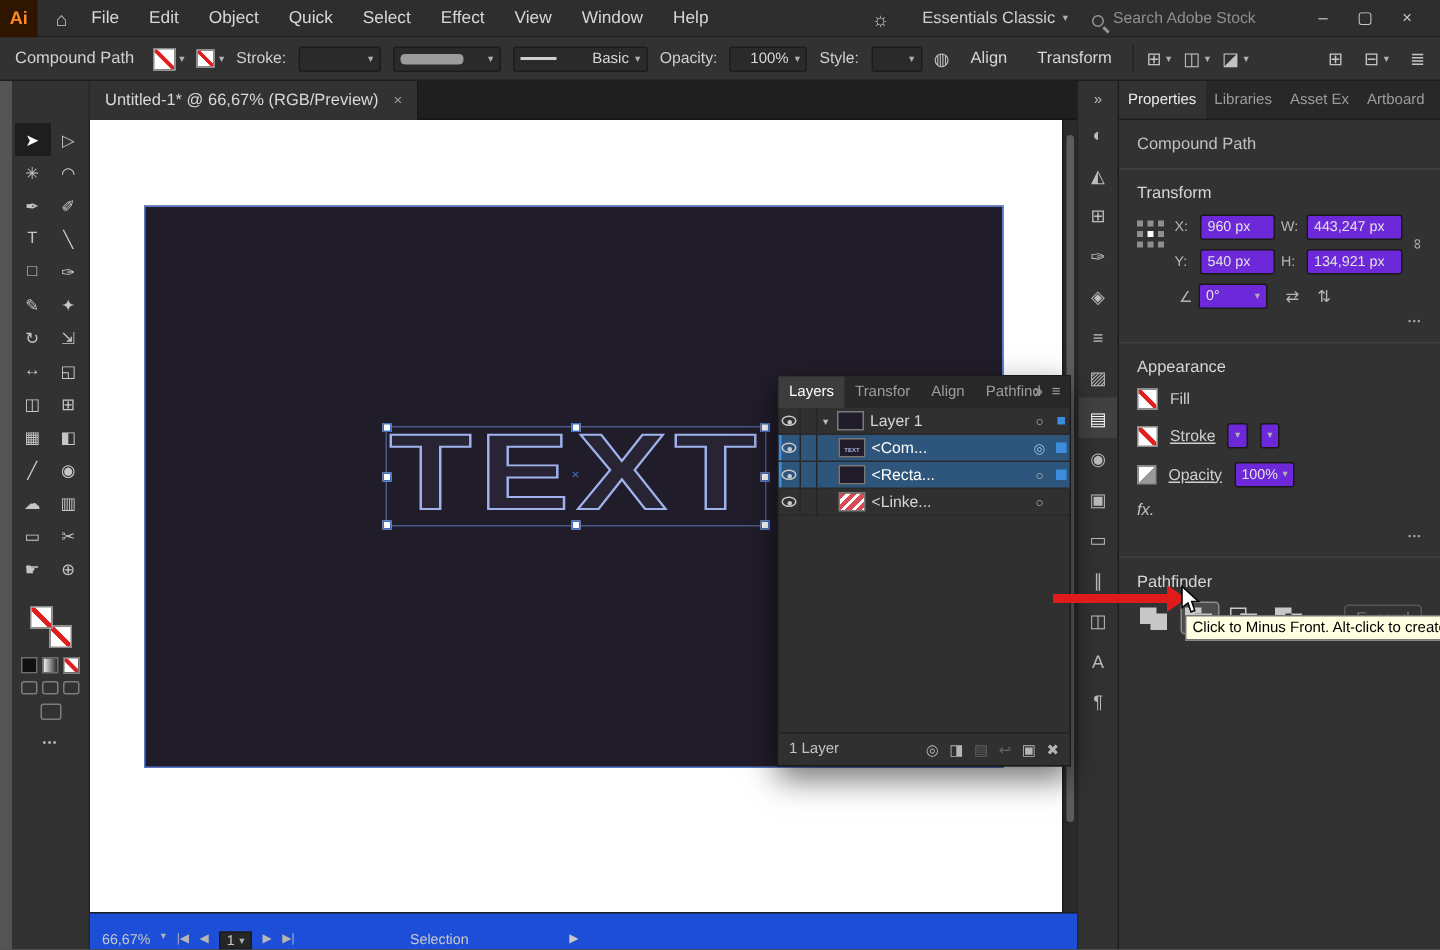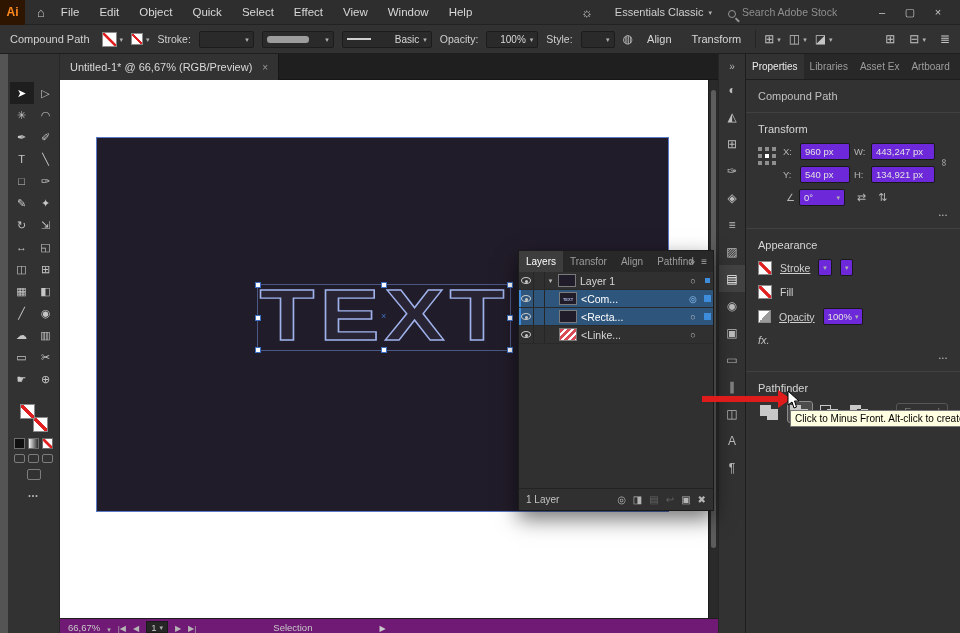--- a/index.html
+++ b/index.html
@@ -73,21 +73,21 @@
 .selbox{position:absolute;left:197px;top:204px;width:254px;height:67px;border:1px solid rgba(118,148,226,.5);z-index:3}
 .handle{position:absolute;width:6px;height:6px;background:#fff;border:1px solid #3f6fc4}
 .h-tl{left:-3px;top:-3px}.h-tm{left:calc(50% - 3px);top:-3px}.h-tr{right:-3px;top:-3px}
 .h-ml{left:-3px;top:calc(50% - 3px)}.h-mr{right:-3px;top:calc(50% - 3px)}
 .h-bl{left:-3px;bottom:-3px}.h-bm{left:calc(50% - 3px);bottom:-3px}.h-br{right:-3px;bottom:-3px}
 .centermark{position:absolute;left:calc(50% - 3px);top:calc(50% - 7px);color:#3f6fc4;font-size:9px}
 .vscroll{position:absolute;right:0;top:0;bottom:0;width:10px;background:#2a2a2a;border-left:1px solid #1d1d1d}
 .vscroll i{position:absolute;left:2px;right:2px;top:10px;bottom:70px;background:#5d5d5d;border-radius:3px}
 
 
-.statusbar{position:absolute;left:0;right:0;bottom:0;height:15px;background:#701a75;border-top:1px solid #1e1e1e;display:flex;align-items:flex-end;gap:7px;padding:0 8px;font-size:9.5px;color:#c9c9c9}
+.statusbar{position:absolute;left:0;right:0;bottom:0;height:15px;background:#1d4ed8;border-top:1px solid #1e1e1e;display:flex;align-items:flex-start;gap:7px;padding:12px 8px;font-size:9.5px;color:#c9c9c9}
 .sb-field{height:12px;background:#262626;border:1px solid #1a1a1a;display:flex;align-items:center;gap:3px;padding:0 4px}
 .sb-nav{font-size:8px;color:#b5b5b5}
 .sb-status{margin-left:70px}
 .sb-exp{margin-left:60px;font-size:8px}
 
 
 .dockstrip{position:absolute;left:718px;top:54px;bottom:0;width:27px;background:#323232;border-left:1px solid #262626;z-index:2;padding-top:4px}
 .dock-collapse{text-align:center;color:#b5b5b5;font-size:10px;height:18px;line-height:18px}
 .dock-icons{display:flex;flex-direction:column}
 .dock-icon{height:27px;display:flex;align-items:center;justify-content:center;color:#bdbdbd;font-size:12px}
@@ -568,31 +568,31 @@
         </span>
         <span class="flip">⇄</span>
         <span class="flip">⇅</span>
       </div>
       <div class="pmore">•••</div>
       <div class="pdiv"></div>
 
       <div class="ptitle">Appearance</div>
       <div class="arow">
         <span class="aswatch"></span>
+        <span class="alabel nolink">Fill</span>
+      </div>
+      <div class="arow">
+        <span class="aswatch"></span>
         <span class="alabel">Stroke</span>
         <span class="fld">
           <span class="chev">▾</span>
         </span>
         <span class="fld">
           <span class="chev">▾</span>
         </span>
-      </div>
-      <div class="arow">
-        <span class="aswatch"></span>
-        <span class="alabel nolink">Fill</span>
       </div>
       <div class="arow">
         <span class="opicon"></span>
         <span class="alabel">Opacity</span>
         <span class="fld">
           <span>100%</span>
           <span class="chev">▾</span>
         </span>
       </div>
       <div class="arow">

